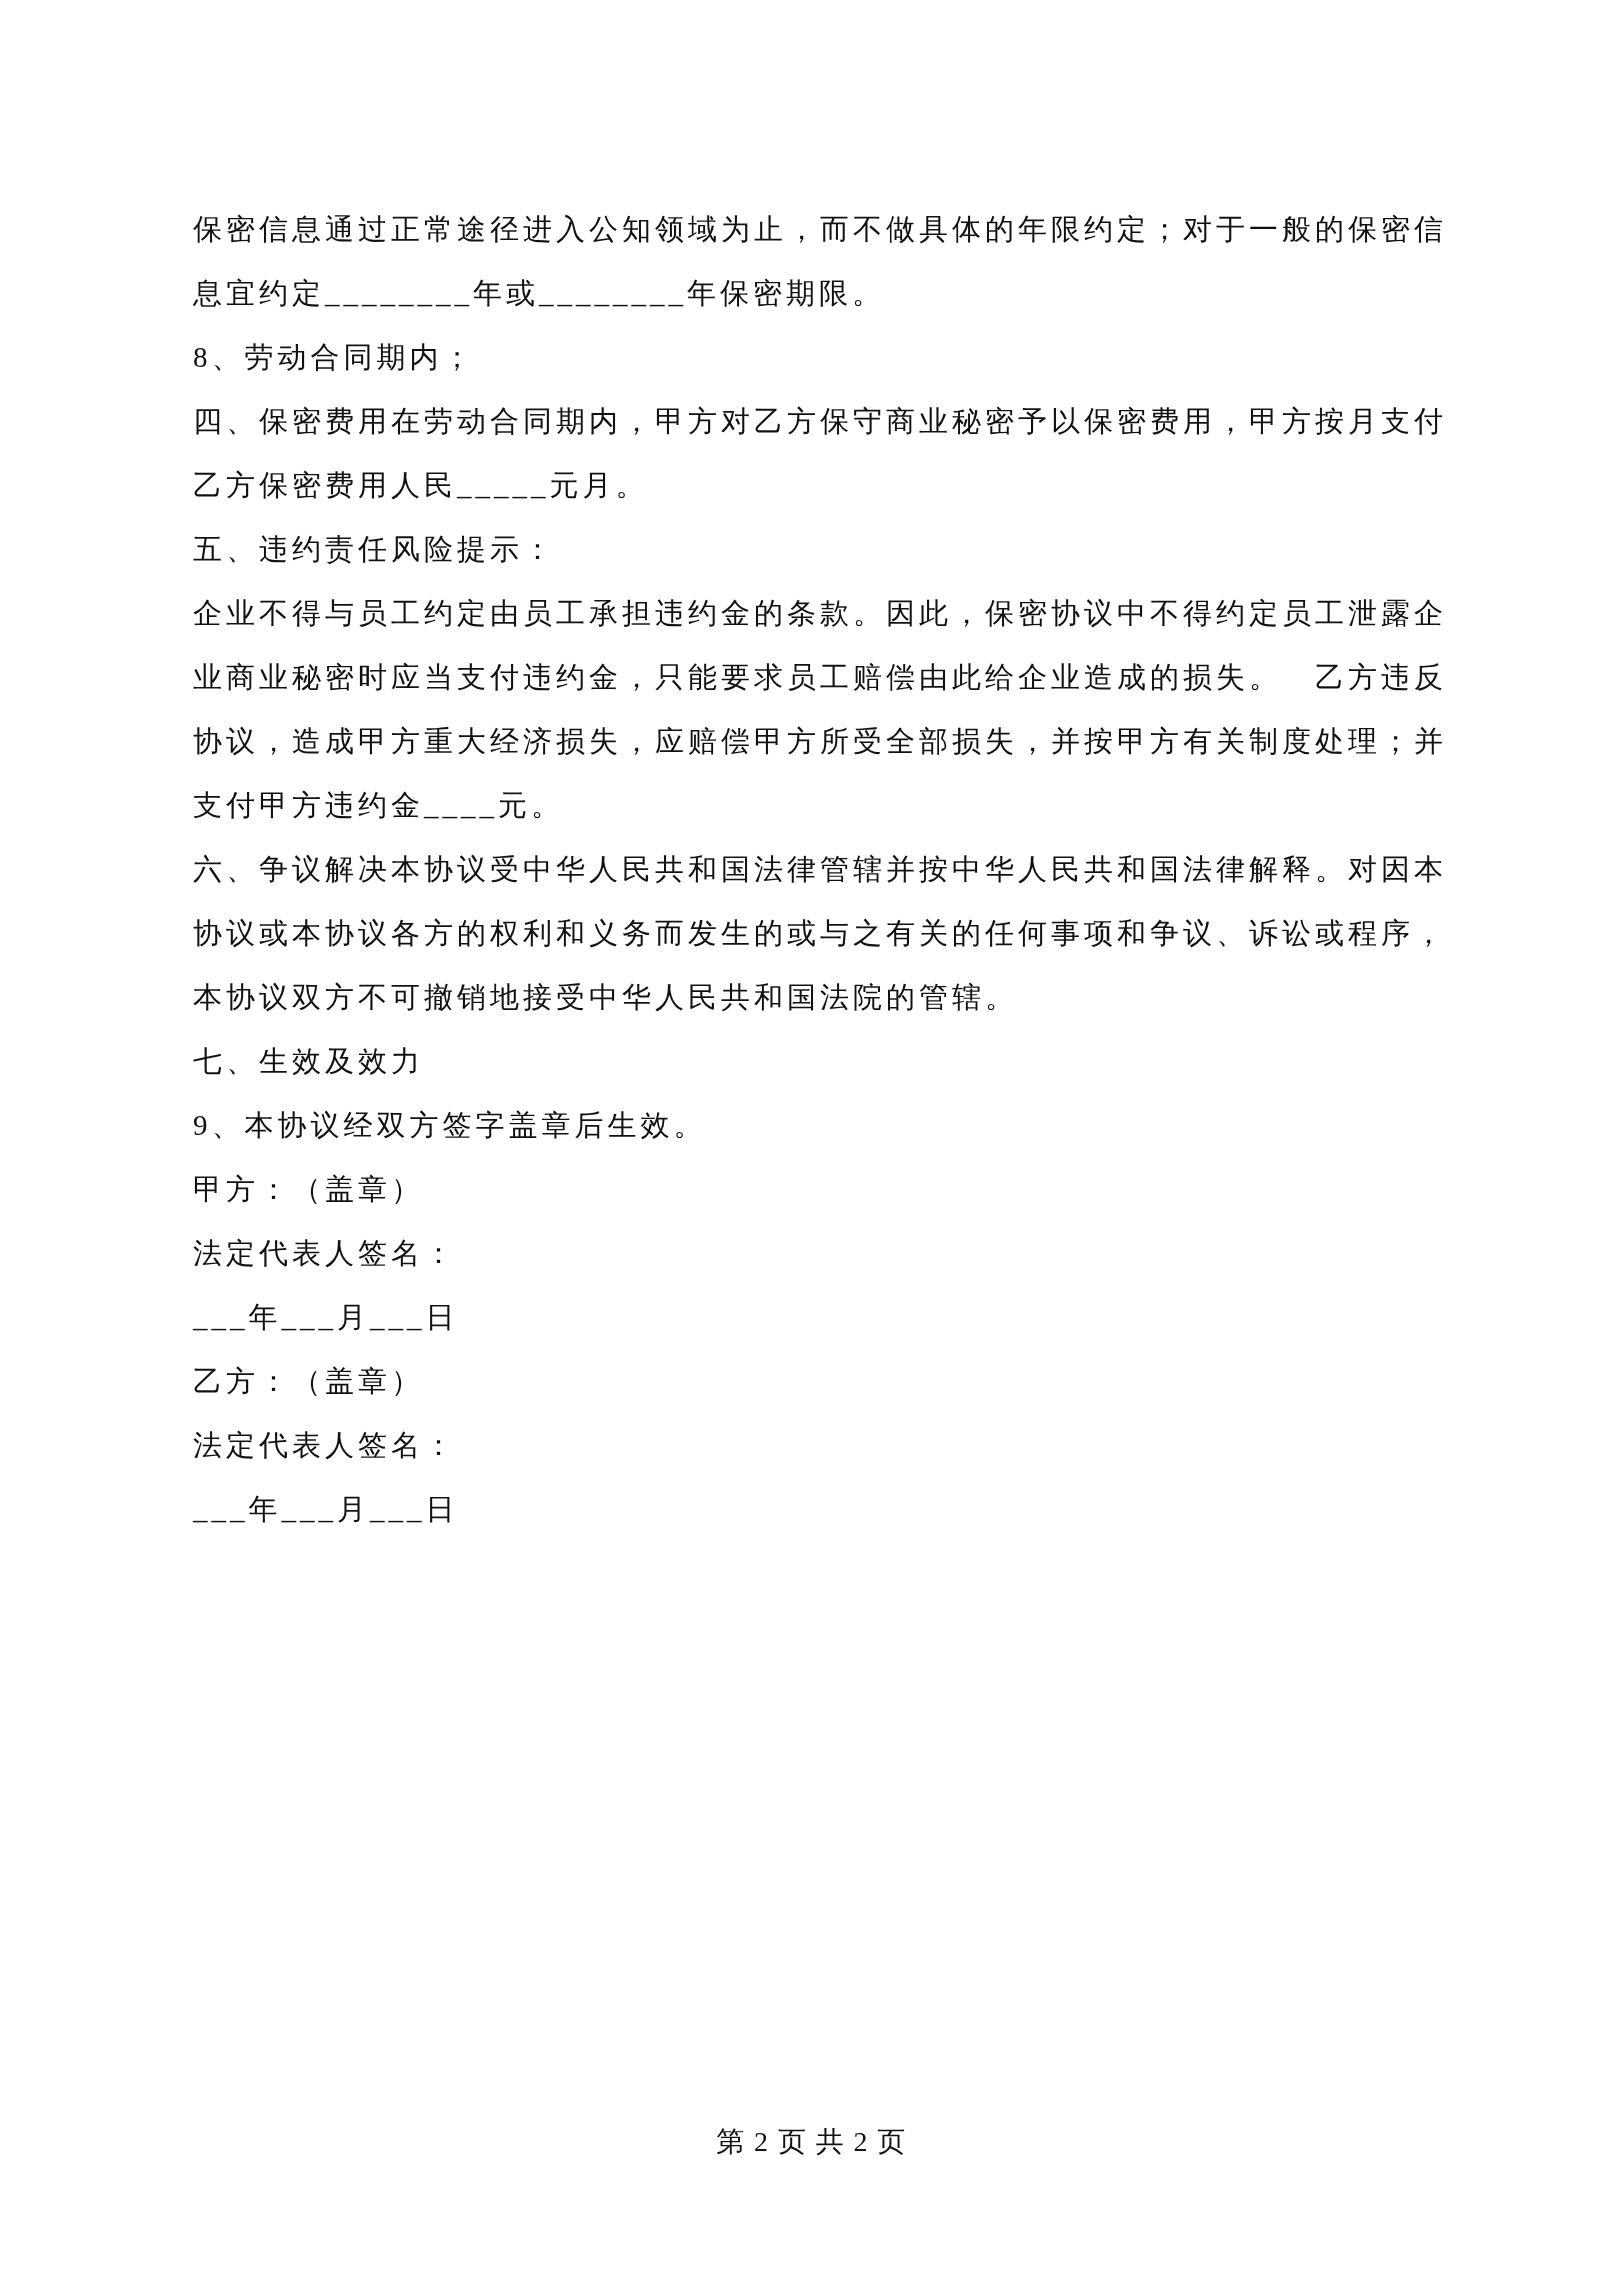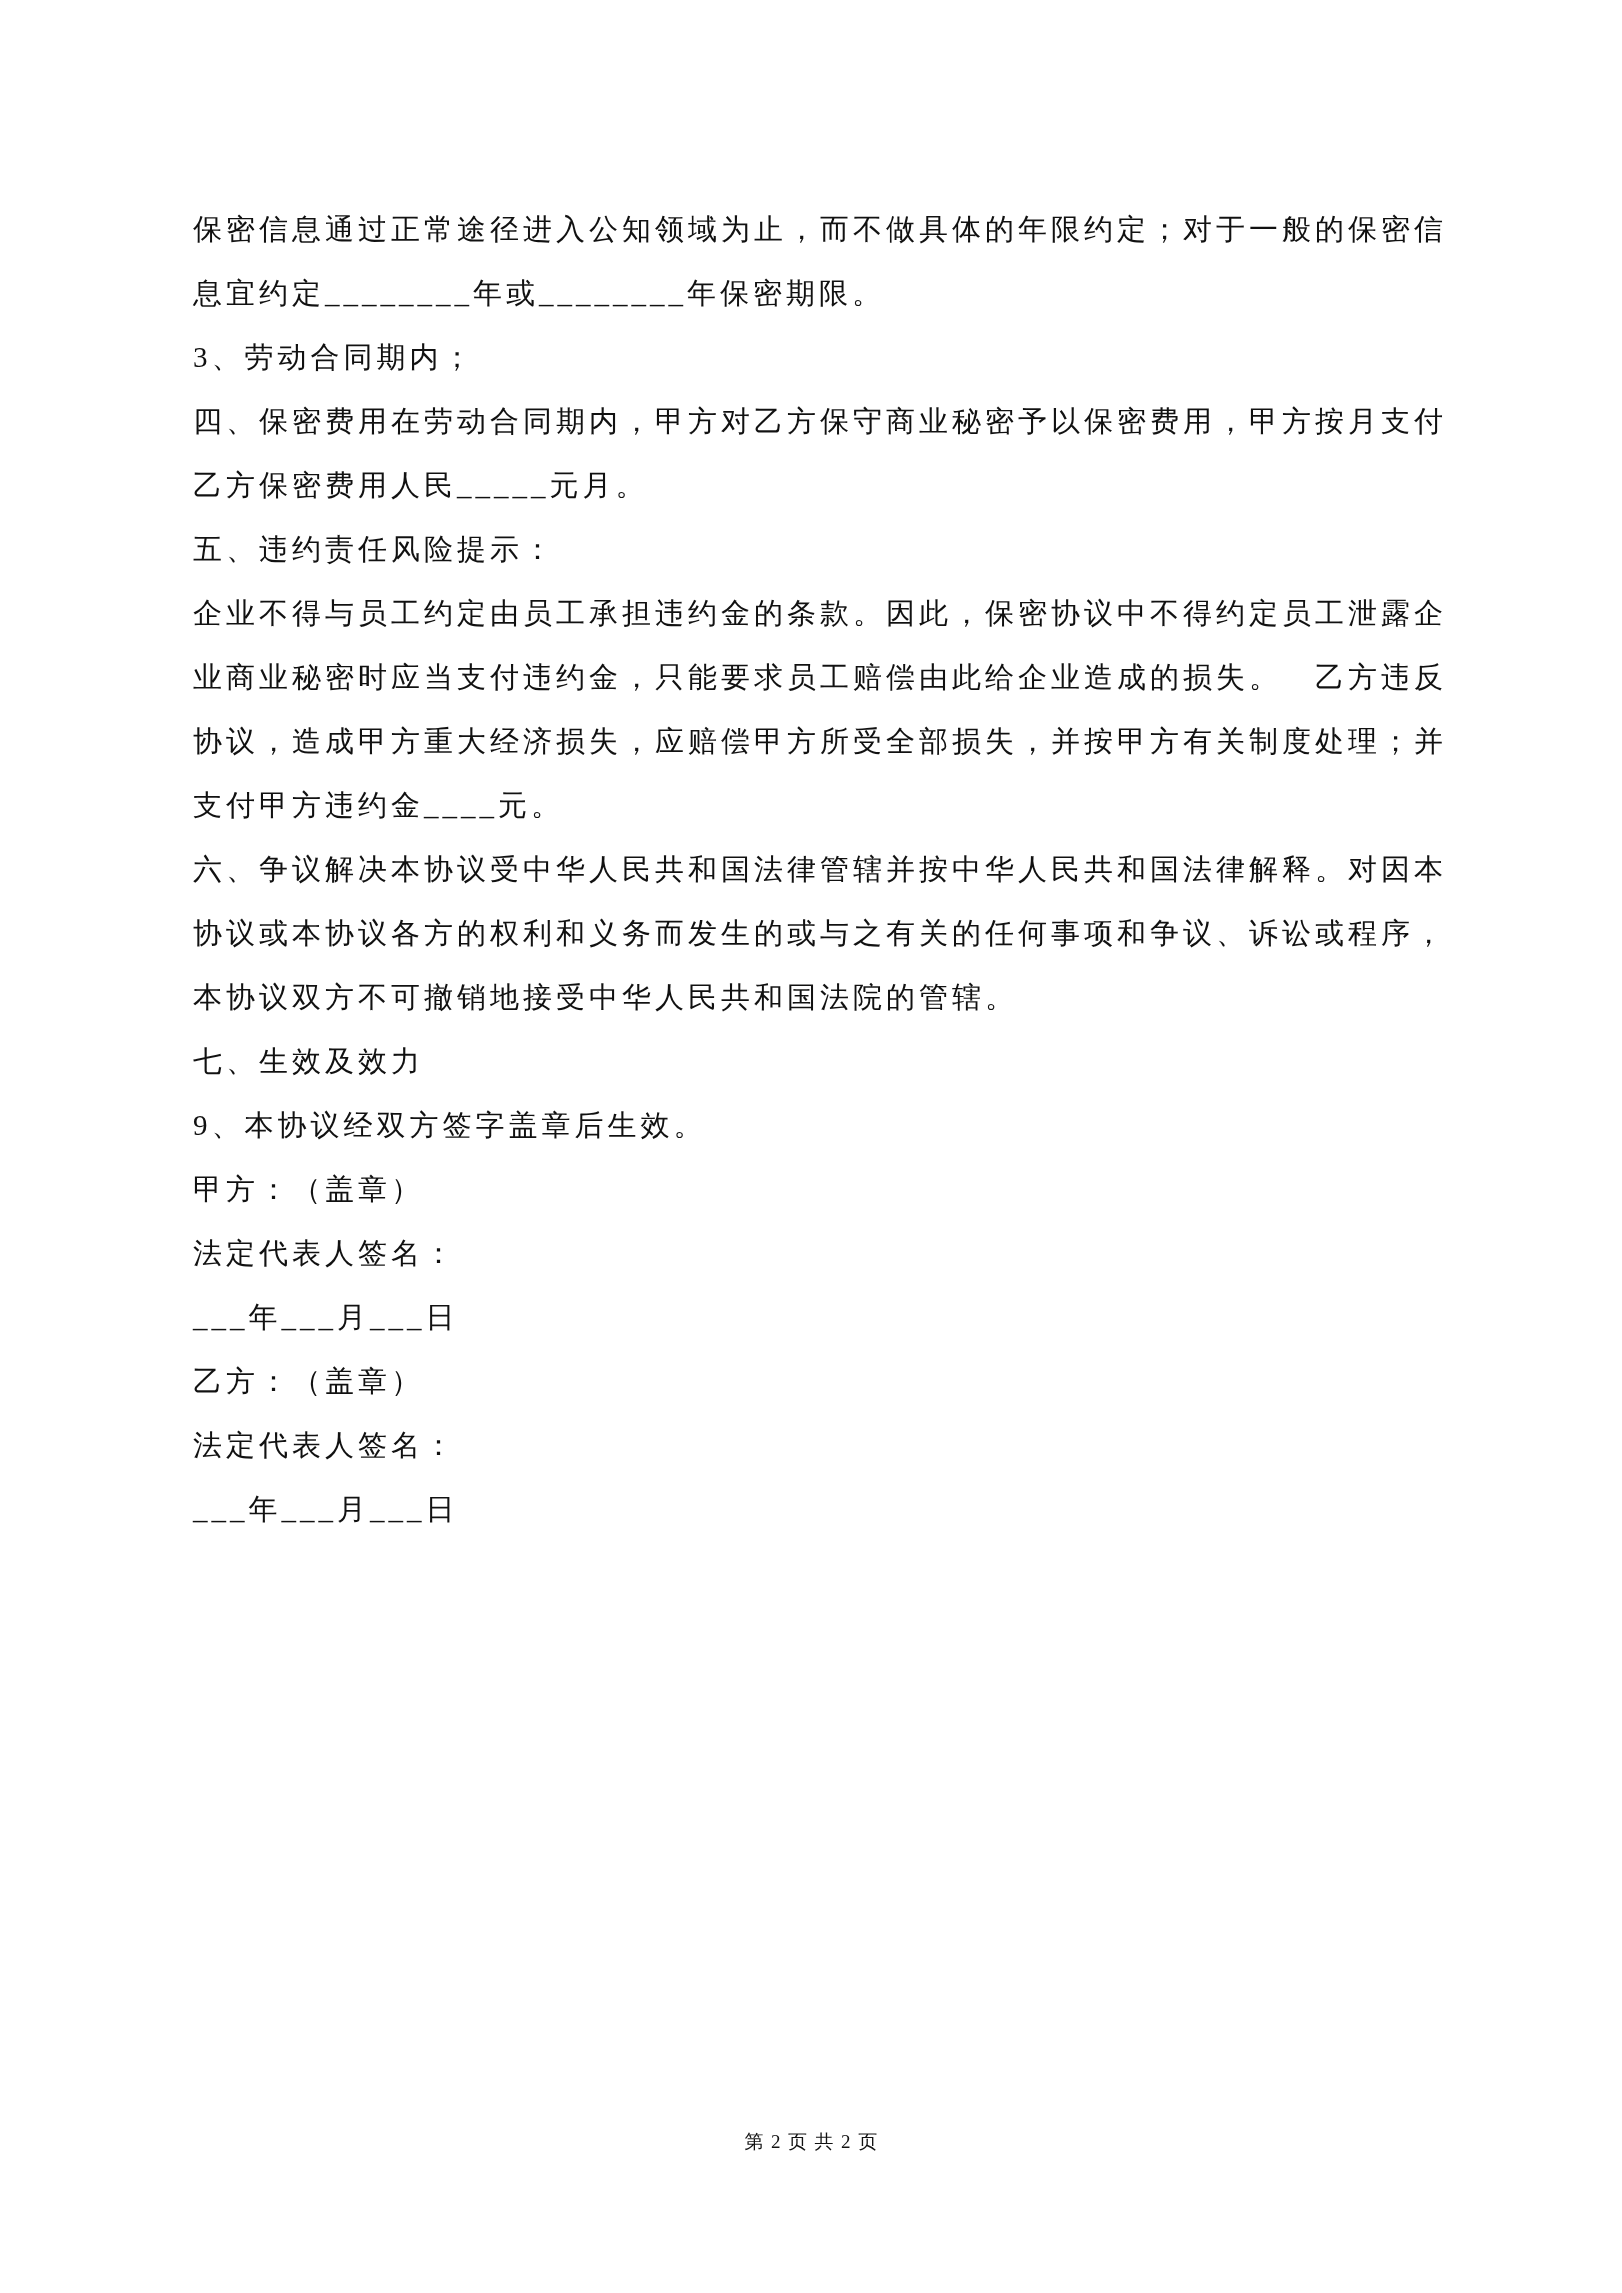--- a/index.html
+++ b/index.html
@@ -38,33 +38,33 @@
   }
   .footer {
     position: absolute;
     left: 0;
     top: 2126px;
     width: 100%;
     text-align: center;
     line-height: 31px;
   }
   .footer .page-num {
-    font-size: 19px;
+    font-size: 28px;
     letter-spacing: 1.4px;
     color: #111111;
   }
 </style>
 </head>
 <body>
 
 <div class="page">
   <div class="content">
     <p class="line">保密信息通过正常途径进入公知领域为止，而不做具体的年限约定；对于一般的保密信</p>
     <p class="line">息宜约定________年或________年保密期限。</p>
-    <p class="line">3、劳动合同期内；</p>
+    <p class="line">8、劳动合同期内；</p>
     <p class="line">四、保密费用在劳动合同期内，甲方对乙方保守商业秘密予以保密费用，甲方按月支付</p>
     <p class="line">乙方保密费用人民_____元月。</p>
     <p class="line">五、违约责任风险提示：</p>
     <p class="line">企业不得与员工约定由员工承担违约金的条款。因此，保密协议中不得约定员工泄露企</p>
     <p class="line">业商业秘密时应当支付违约金，只能要求员工赔偿由此给企业造成的损失。　乙方违反</p>
     <p class="line">协议，造成甲方重大经济损失，应赔偿甲方所受全部损失，并按甲方有关制度处理；并</p>
     <p class="line">支付甲方违约金____元。</p>
     <p class="line">六、争议解决本协议受中华人民共和国法律管辖并按中华人民共和国法律解释。对因本</p>
     <p class="line">协议或本协议各方的权利和义务而发生的或与之有关的任何事项和争议、诉讼或程序，</p>
     <p class="line">本协议双方不可撤销地接受中华人民共和国法院的管辖。</p>

